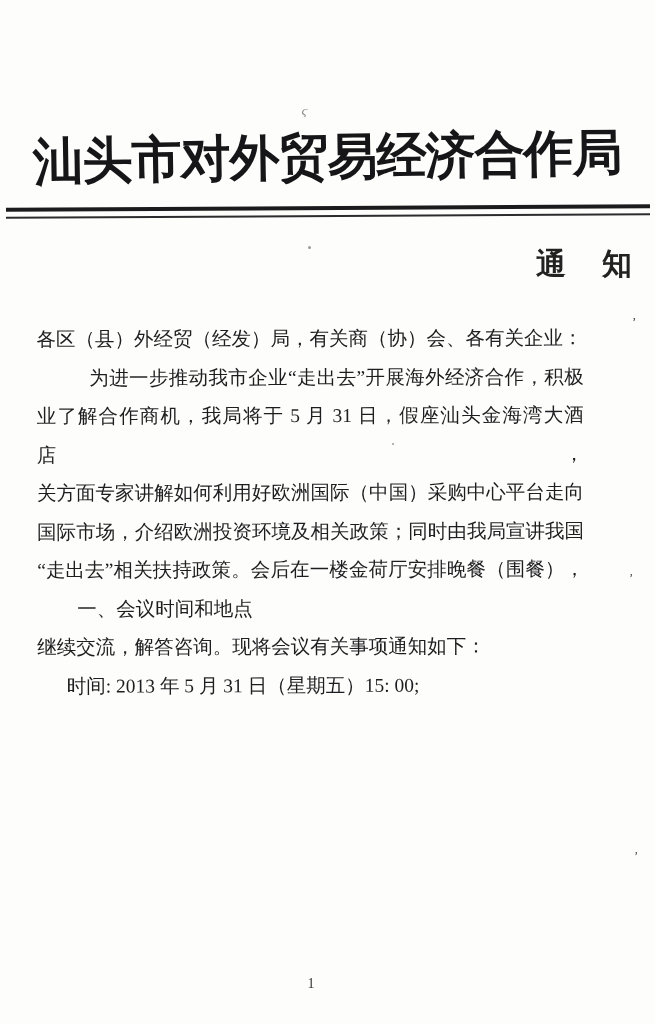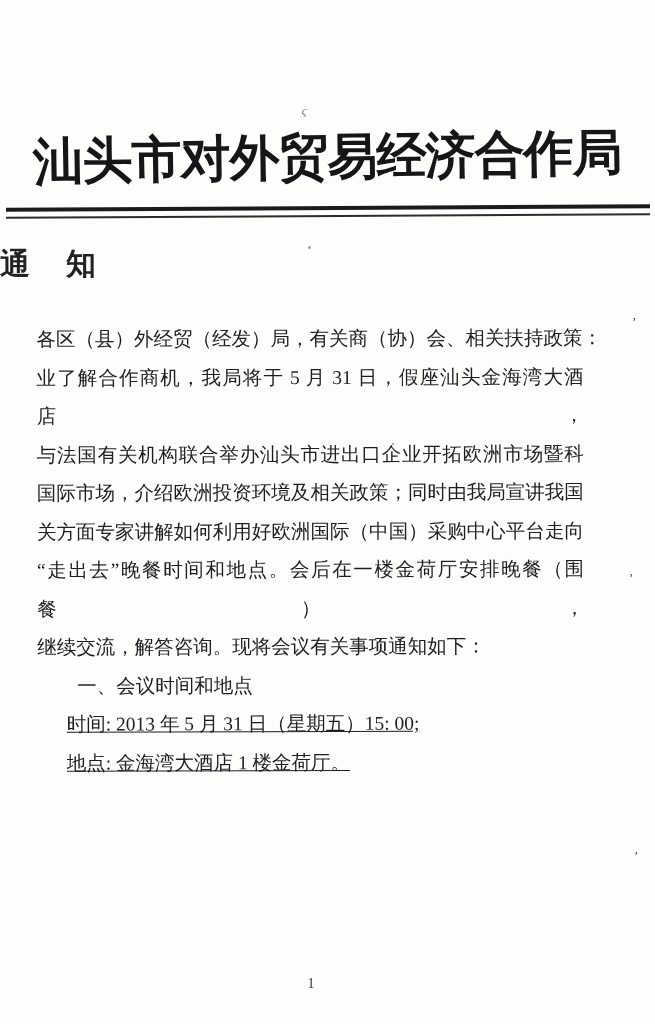--- a/index.html
+++ b/index.html
@@ -25,41 +25,41 @@
   }
   .rules {
     position:absolute; left:6px; right:5px; top:206px;
     transform:rotate(-0.3deg);
   }
   .rule-thick { height:4px; background:#1b1b1d; }
   .rule-thin  { margin-top:5px; height:2px; background:#2c2c2e; }
   .doc-title {
     position:absolute; top:244px; left:0; right:20px;
     margin:0;
-    text-align:left;
+    text-align:right;
     font-size:30px; font-weight:bold;
     letter-spacing:3px;
     color:#222;
   }
   
   .body {
     position:absolute; left:37px; top:320px; width:547px;
     font-size:19.5px; line-height:38.5px;
     transform:rotate(-0.15deg);
   }
   .line { white-space:nowrap; }
   .fill {
     white-space:normal;
     text-align:justify;
     text-align-last:justify;
     text-justify:inter-character;
   }
   .para-indent { text-indent:2.7em; }
   .h2-indent   { padding-left:2.05em; }
-  .item-indent { padding-left:1.5em;text-decoration:underline; }
+  .item-indent { padding-left:1.5em; }
   
   .page-num {
     position:absolute; top:976px; left:0; width:622px;
     text-align:center;
     font-size:14px; color:#333;
   }
   
   .artifact { position:absolute; color:#555; pointer-events:none; }
   .a-top     { top:103px; left:302px; font-size:13px; color:#8a8a8a; transform:rotate(14deg); }
   .a-edge1   { top:314px; left:632px; font-size:13px; color:#3a3a3a; }
@@ -80,30 +80,29 @@
   <h1 class="org-title">汕头市对外贸易经济合作局</h1>
 
   <div class="rules">
     <div class="rule-thick"></div>
     <div class="rule-thin"></div>
   </div>
 
   <h2 class="doc-title">通　知</h2>
 
   <div class="body">
-    <div class="line">各区（县）外经贸（经发）局，有关商（协）会、相关扶持政策：</div>
+    <div class="line">各区（县）外经贸（经发）局，有关商（协）会、各有关企业：</div>
+    <div class="line fill para-indent">为进一步推动我市企业“走出去”开展海外经济合作，积极</div>
     <div class="line fill">业了解合作商机，我局将于 5 月 31 日，假座汕头金海湾大酒店，</div>
-    <div class="line fill">与法国有关机构联合举办汕头市进出口企业开拓欧洲市场暨科</div>
+    <div class="line fill">关方面专家讲解如何利用好欧洲国际（中国）采购中心平台走向</div>
     <div class="line fill">国际市场，介绍欧洲投资环境及相关政策；同时由我局宣讲我国</div>
-    <div class="line fill">关方面专家讲解如何利用好欧洲国际（中国）采购中心平台走向</div>
-    <div class="line fill">“走出去”晚餐时间和地点。会后在一楼金荷厅安排晚餐（围餐），</div>
+    <div class="line fill">“走出去”相关扶持政策。会后在一楼金荷厅安排晚餐（围餐），</div>
+    <div class="line h2-indent">一、会议时间和地点</div>
     <div class="line">继续交流，解答咨询。现将会议有关事项通知如下：</div>
-    <div class="line h2-indent">一、会议时间和地点</div>
     <div class="line item-indent">时间: 2013 年 5 月 31 日（星期五）15: 00;</div>
-    <div class="line item-indent">地点: 金海湾大酒店 1 楼金荷厅。</div>
   </div>
 
   <div class="page-num">1</div>
 
   <span class="artifact a-top">ϛ</span>
   <span class="artifact a-edge1">’</span>
   <span class="artifact a-edge2">’</span>
   <span class="artifact a-edge3">’</span>
   <span class="dot d1"></span>
   <span class="dot d2"></span>

